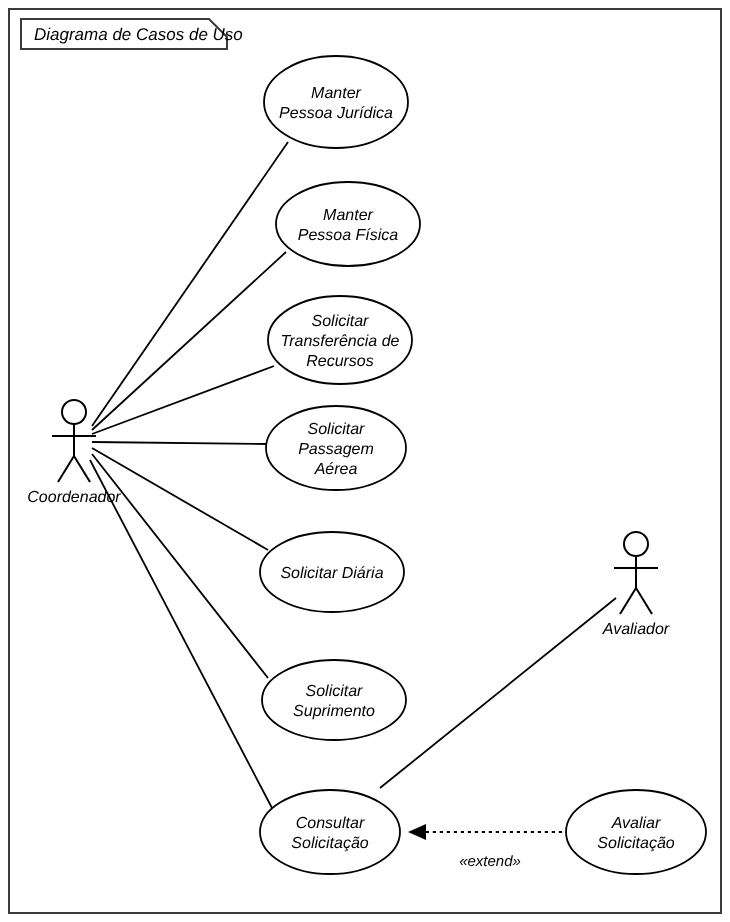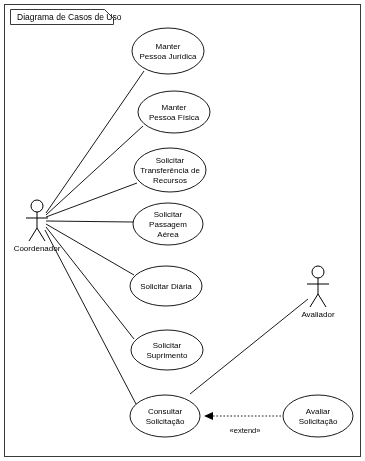--- a/index.html
+++ b/index.html
@@ -10,20 +10,21 @@
   body {
     width: 365px;
     height: 461px;
     font-family: "Liberation Sans", sans-serif;
     overflow: hidden;
   }
   #diagram-root {
     position: relative;
     width: 365px;
     height: 461px;
+    font-style: italic;
   }
   svg#uml-canvas {
     display: block;
     width: 365px;
     height: 461px;
   }
   .frame-border {
     fill: #ffffff;
     stroke: #3a3a3a;
     stroke-width: 1;

